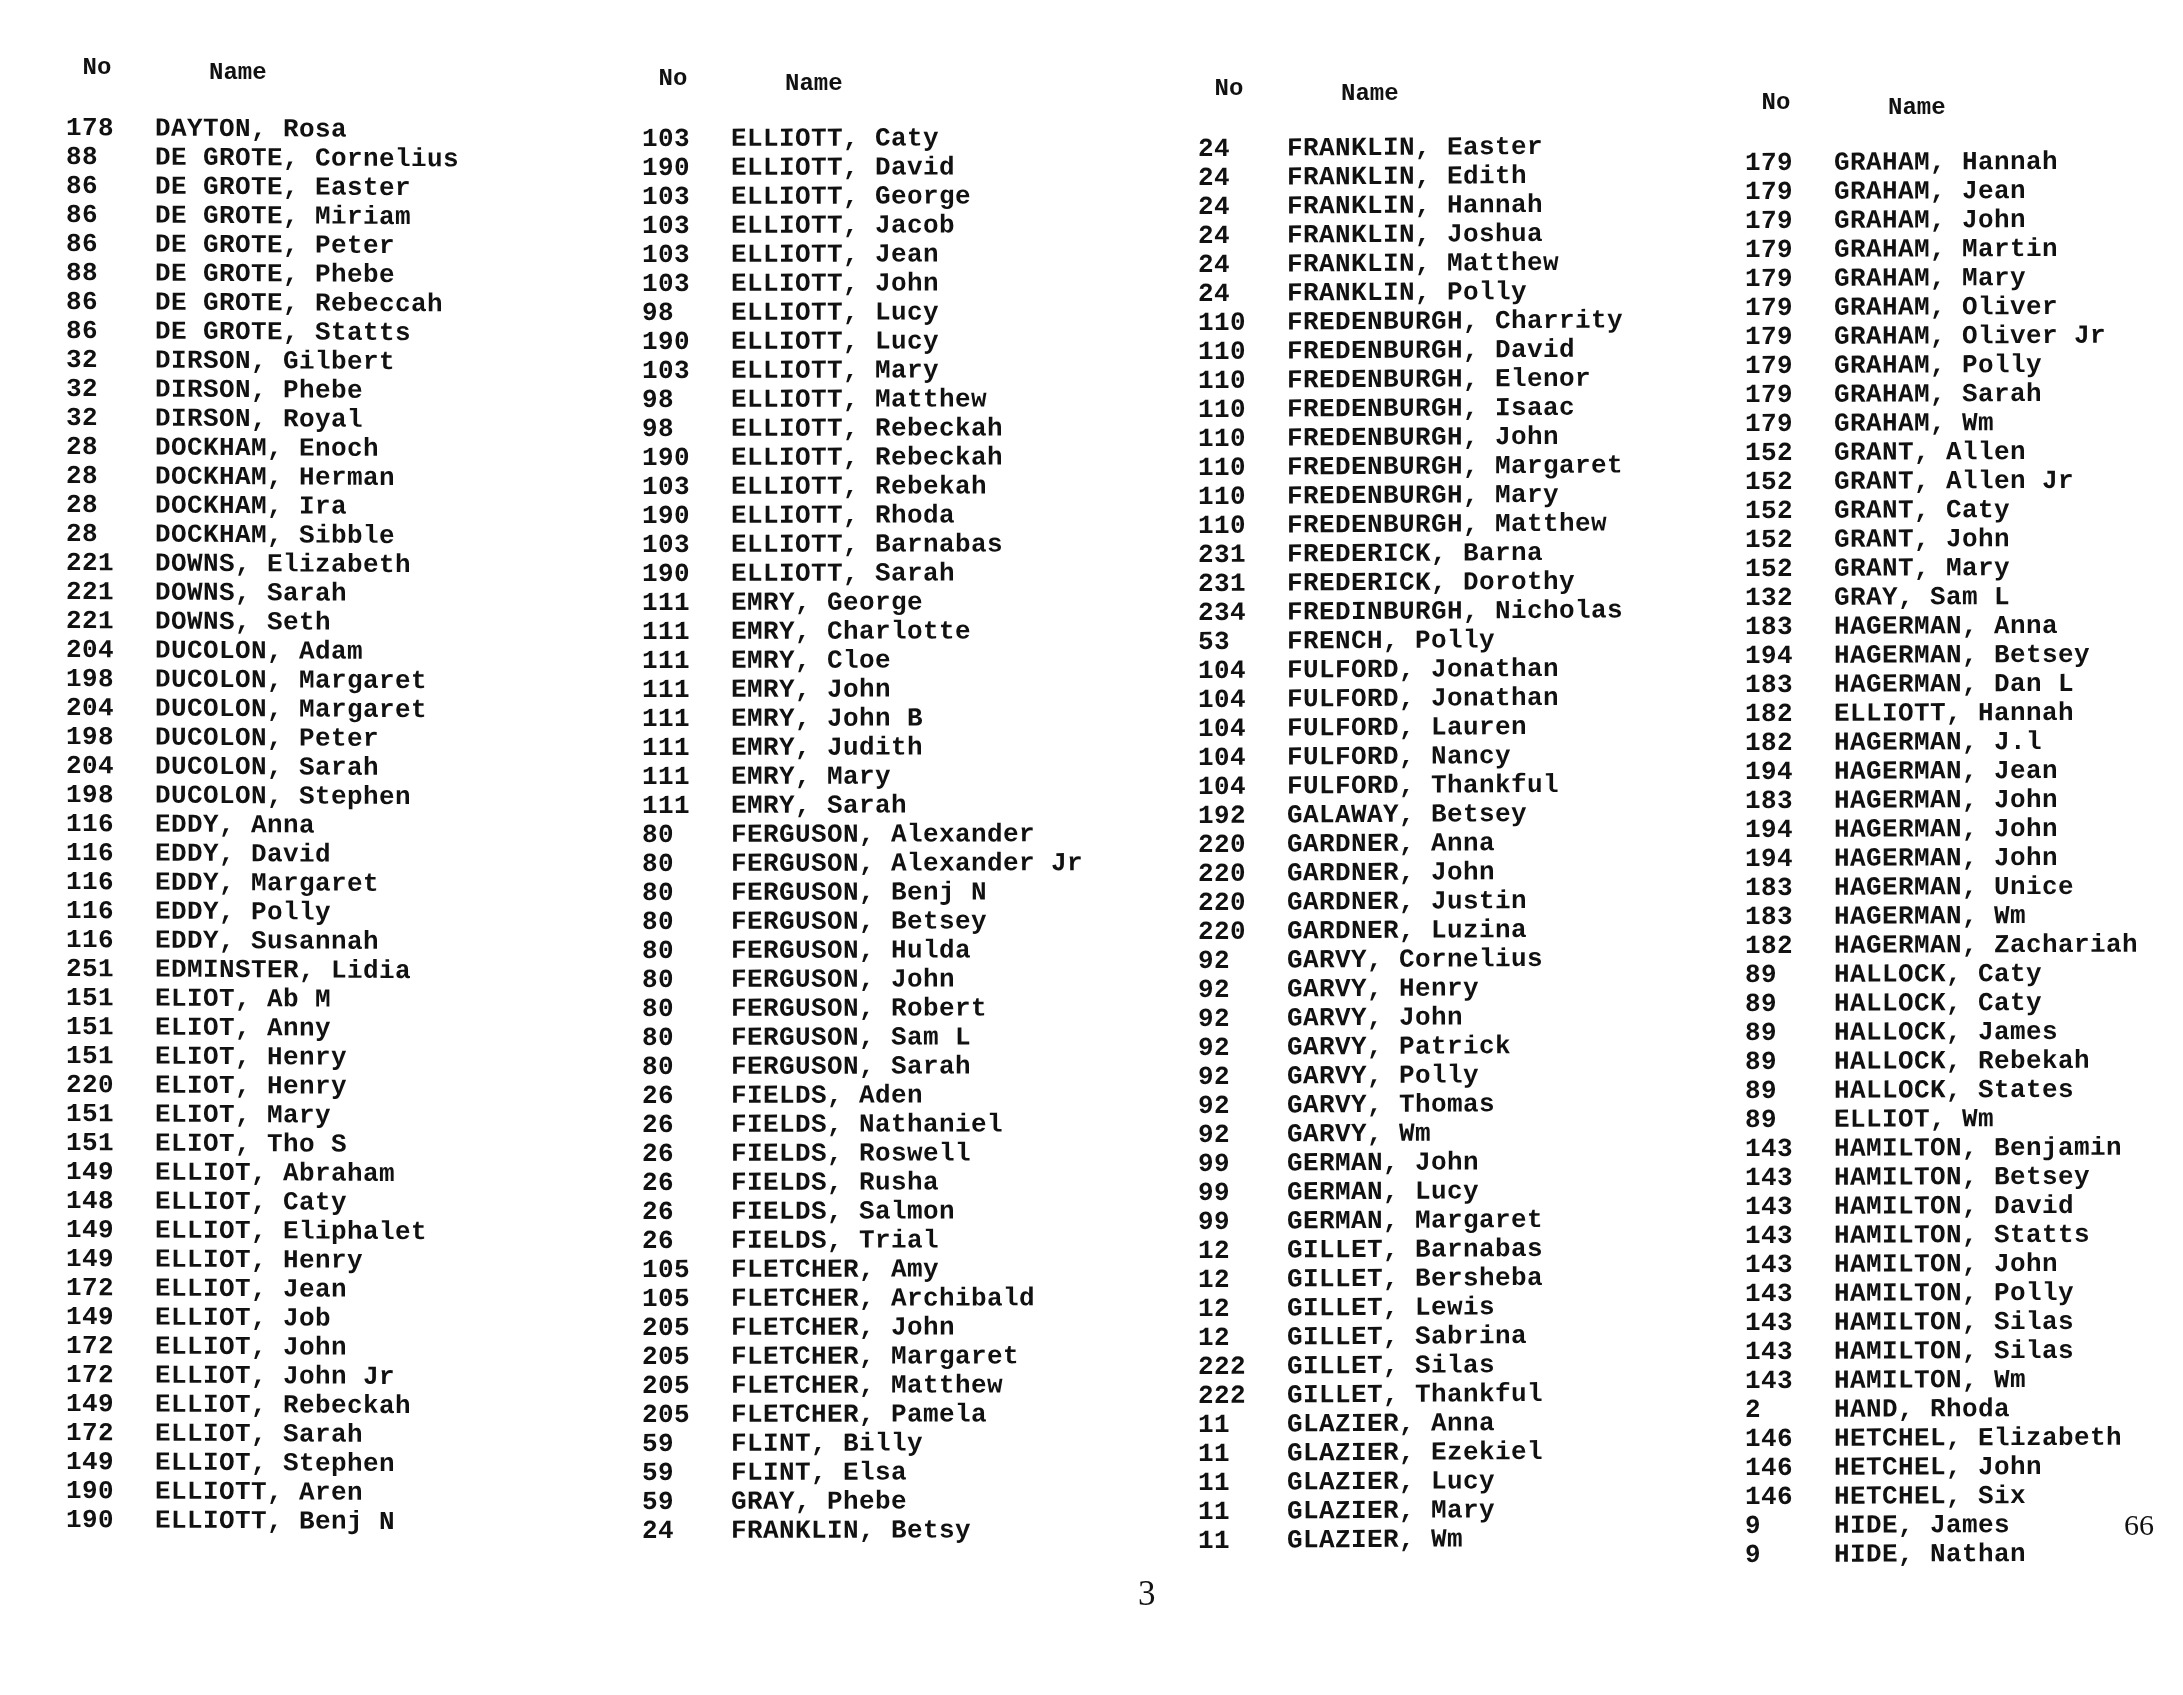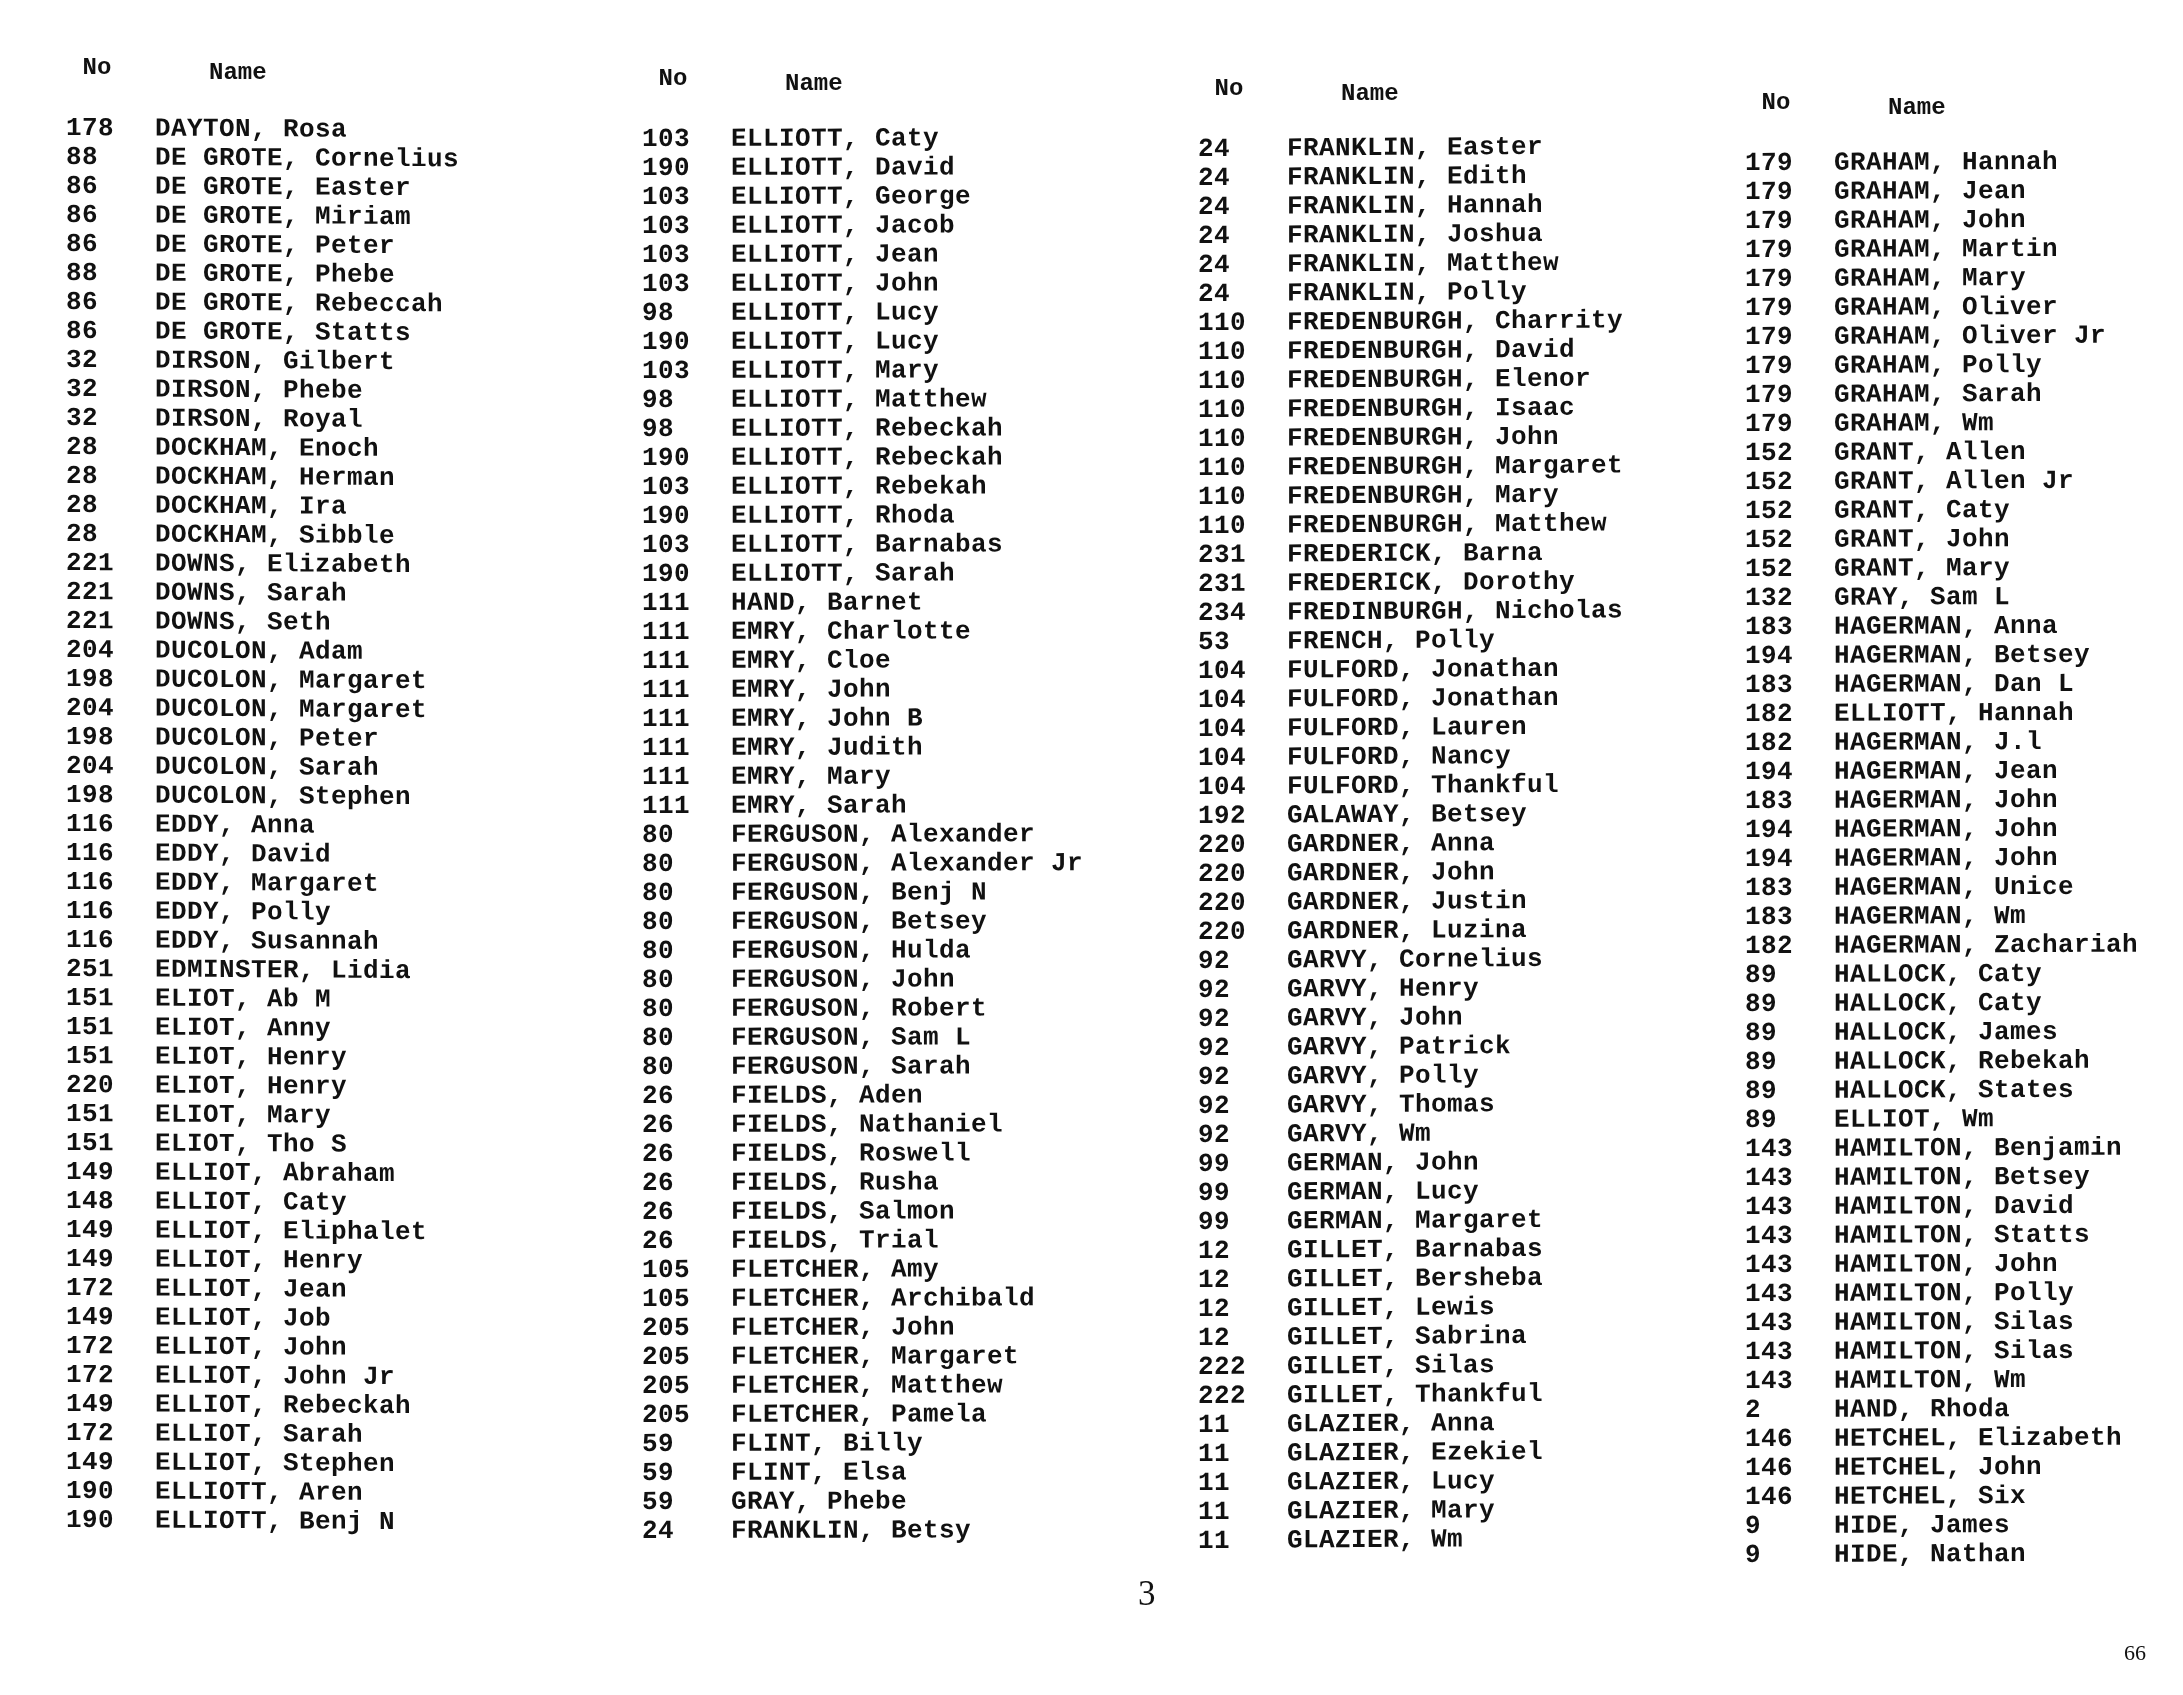--- a/index.html
+++ b/index.html
@@ -15,21 +15,21 @@
   #c1 { left:66px; top:54px; }
   #c2 { left:642px; top:65px; }
   #c3 { left:1198px; top:75px; }
   #c4 { left:1745px; top:89px; }
   #c1 .rows { transform:skewY(0.35deg); transform-origin:left top; }
   #c2 .rows { transform:skewY(-0.1deg); transform-origin:left top; }
   #c3 .rows { transform:skewY(-0.35deg); transform-origin:left top; }
   #c4 .rows { transform:skewY(-0.2deg); transform-origin:left top; }
   .page-num { position:absolute; font-family:"Liberation Serif","DejaVu Serif",serif; font-size:35px; }
   #pn-center { left:1138px; top:1574px; }
-  #pn-right { left:2124px; top:1640px; font-size:22px;text-align:right; }
+  #pn-right { left:2124px; top:1508px; font-size:30px;text-align:right; }
 </style>
 </head>
 <body>
 
 <div class="col" id="c1">
   <div class="col-head">
     <span class="h-no">No</span>
     <span class="h-name">Name</span>
   </div>
   <div class="rows">
@@ -297,21 +297,21 @@
       <div class="row">
         <span class="no">103</span>
         <span class="name">ELLIOTT, Barnabas</span>
       </div>
       <div class="row">
         <span class="no">190</span>
         <span class="name">ELLIOTT, Sarah</span>
       </div>
       <div class="row">
         <span class="no">111</span>
-        <span class="name">HAND, Barnet</span>
+        <span class="name">EMRY, George</span>
       </div>
       <div class="row">
         <span class="no">111</span>
         <span class="name">EMRY, Charlotte</span>
       </div>
       <div class="row">
         <span class="no">111</span>
         <span class="name">EMRY, Cloe</span>
       </div>
       <div class="row">

